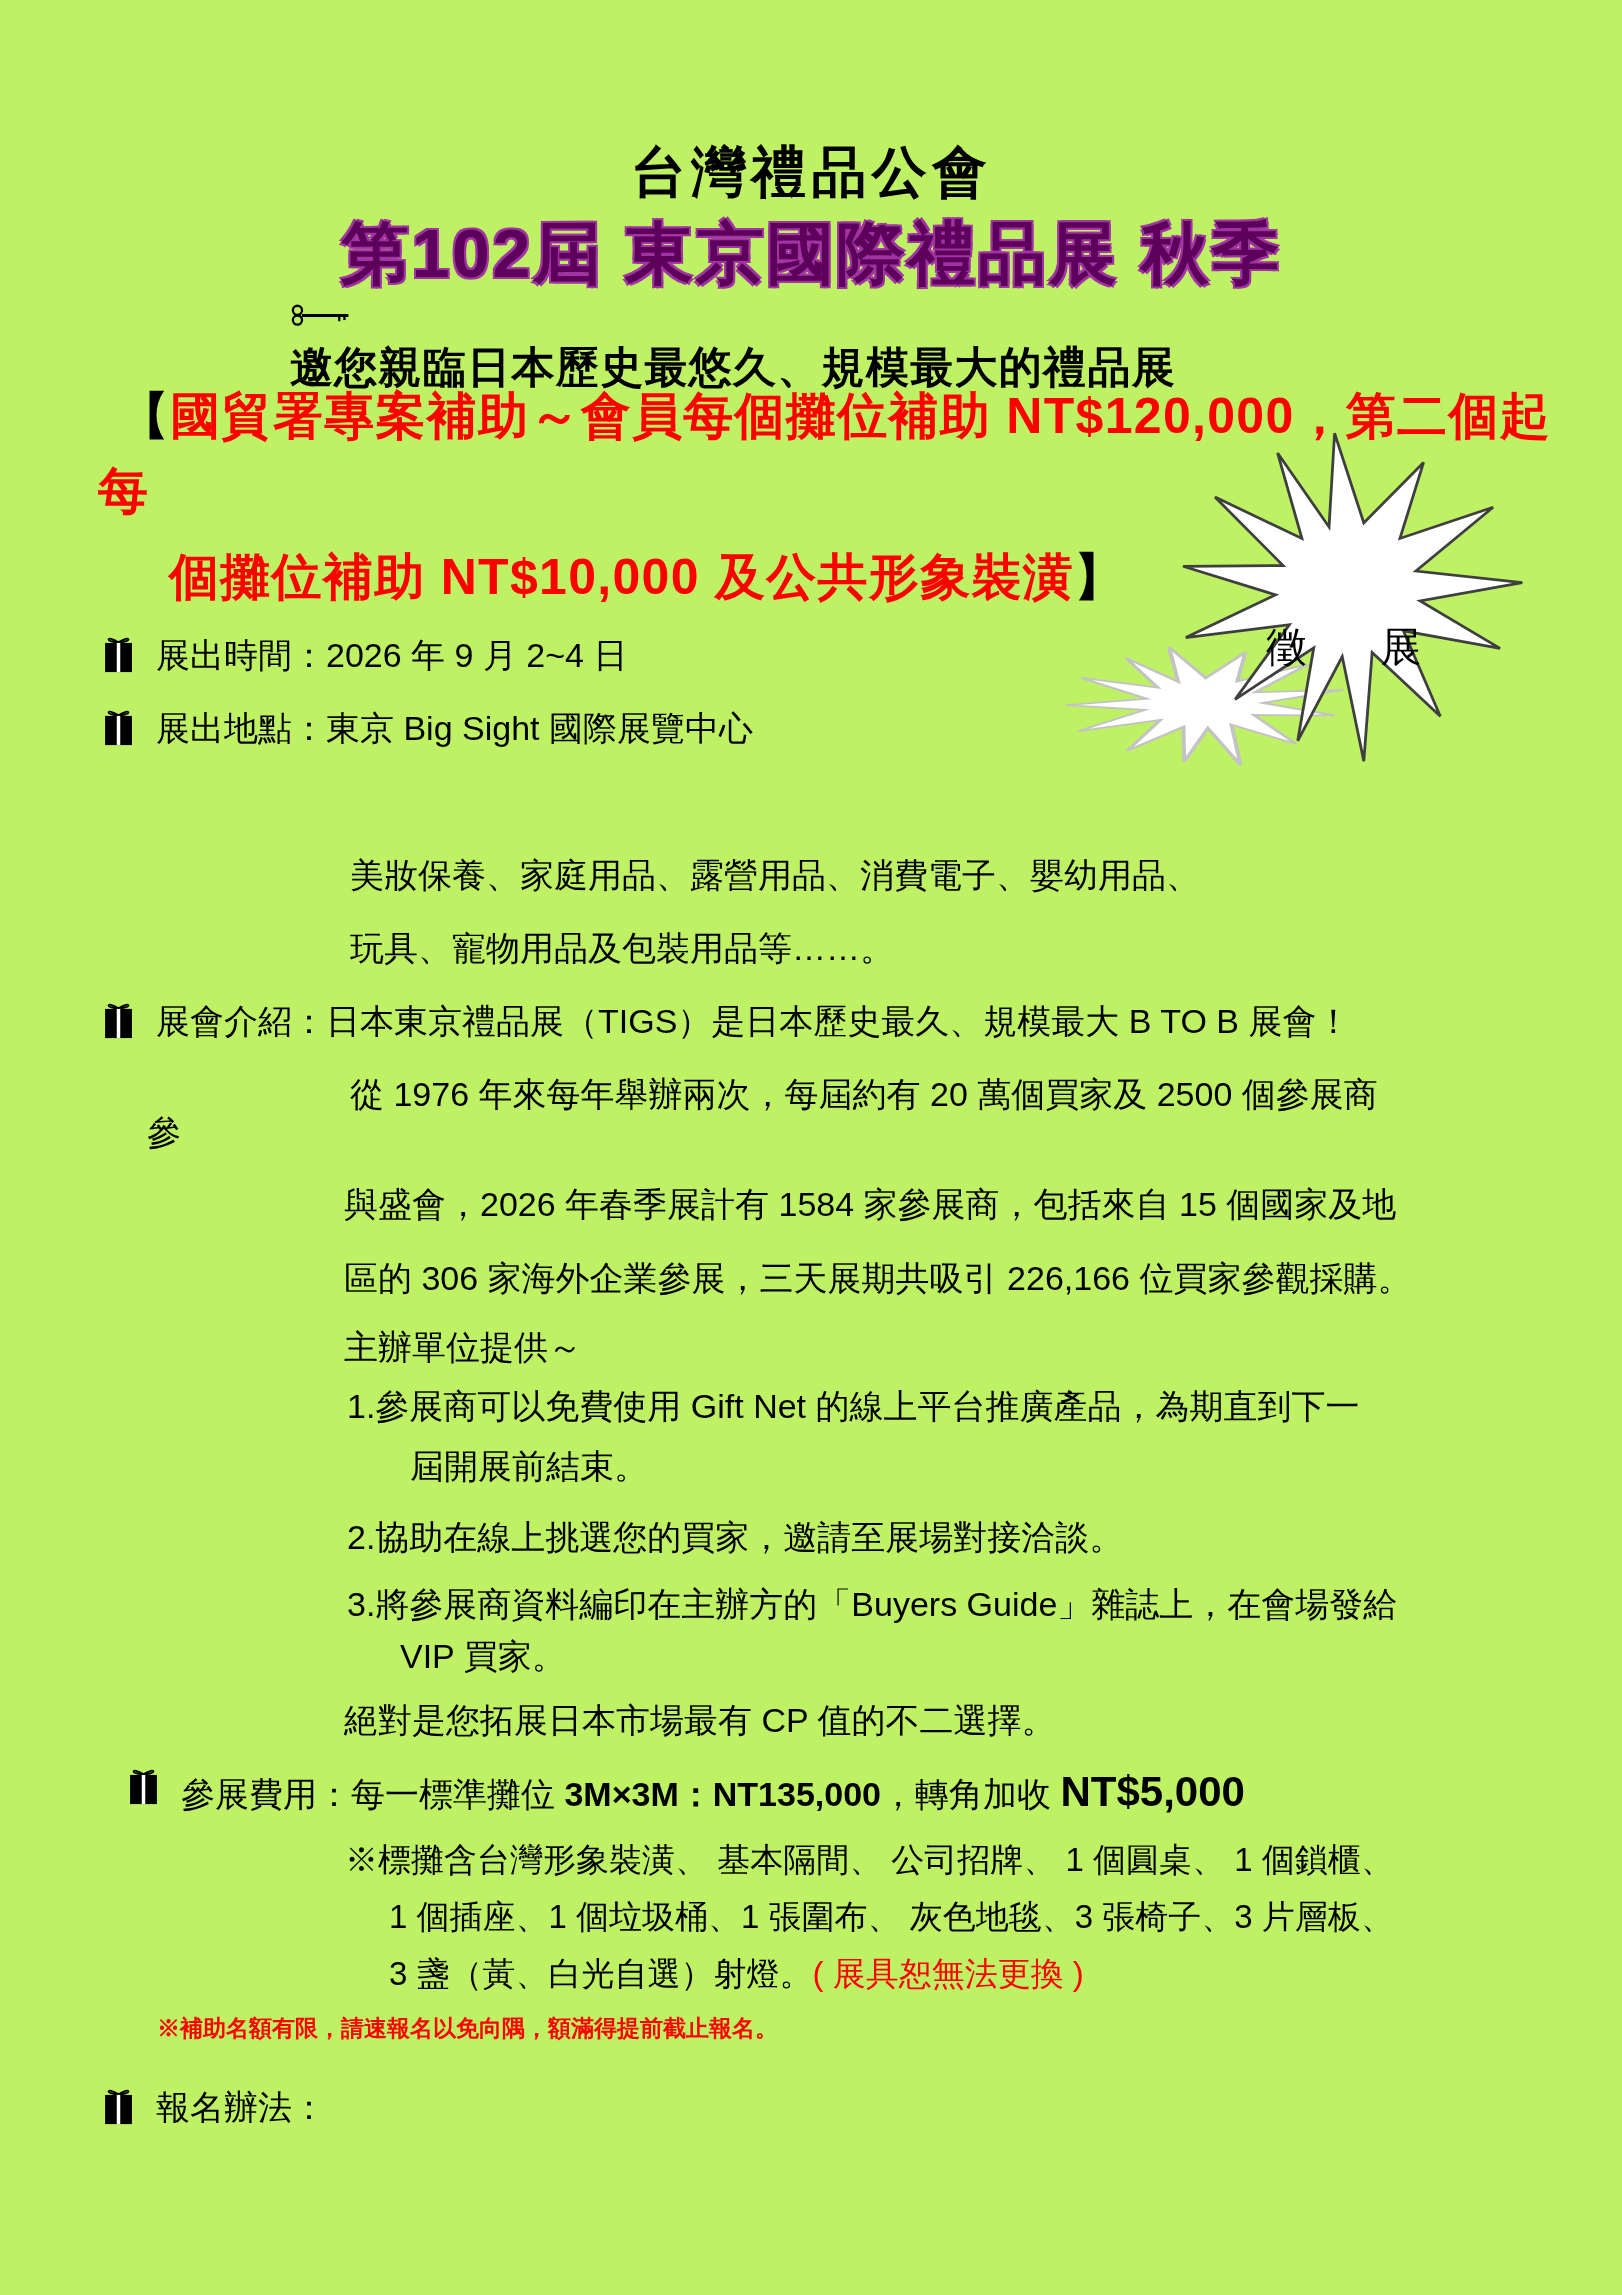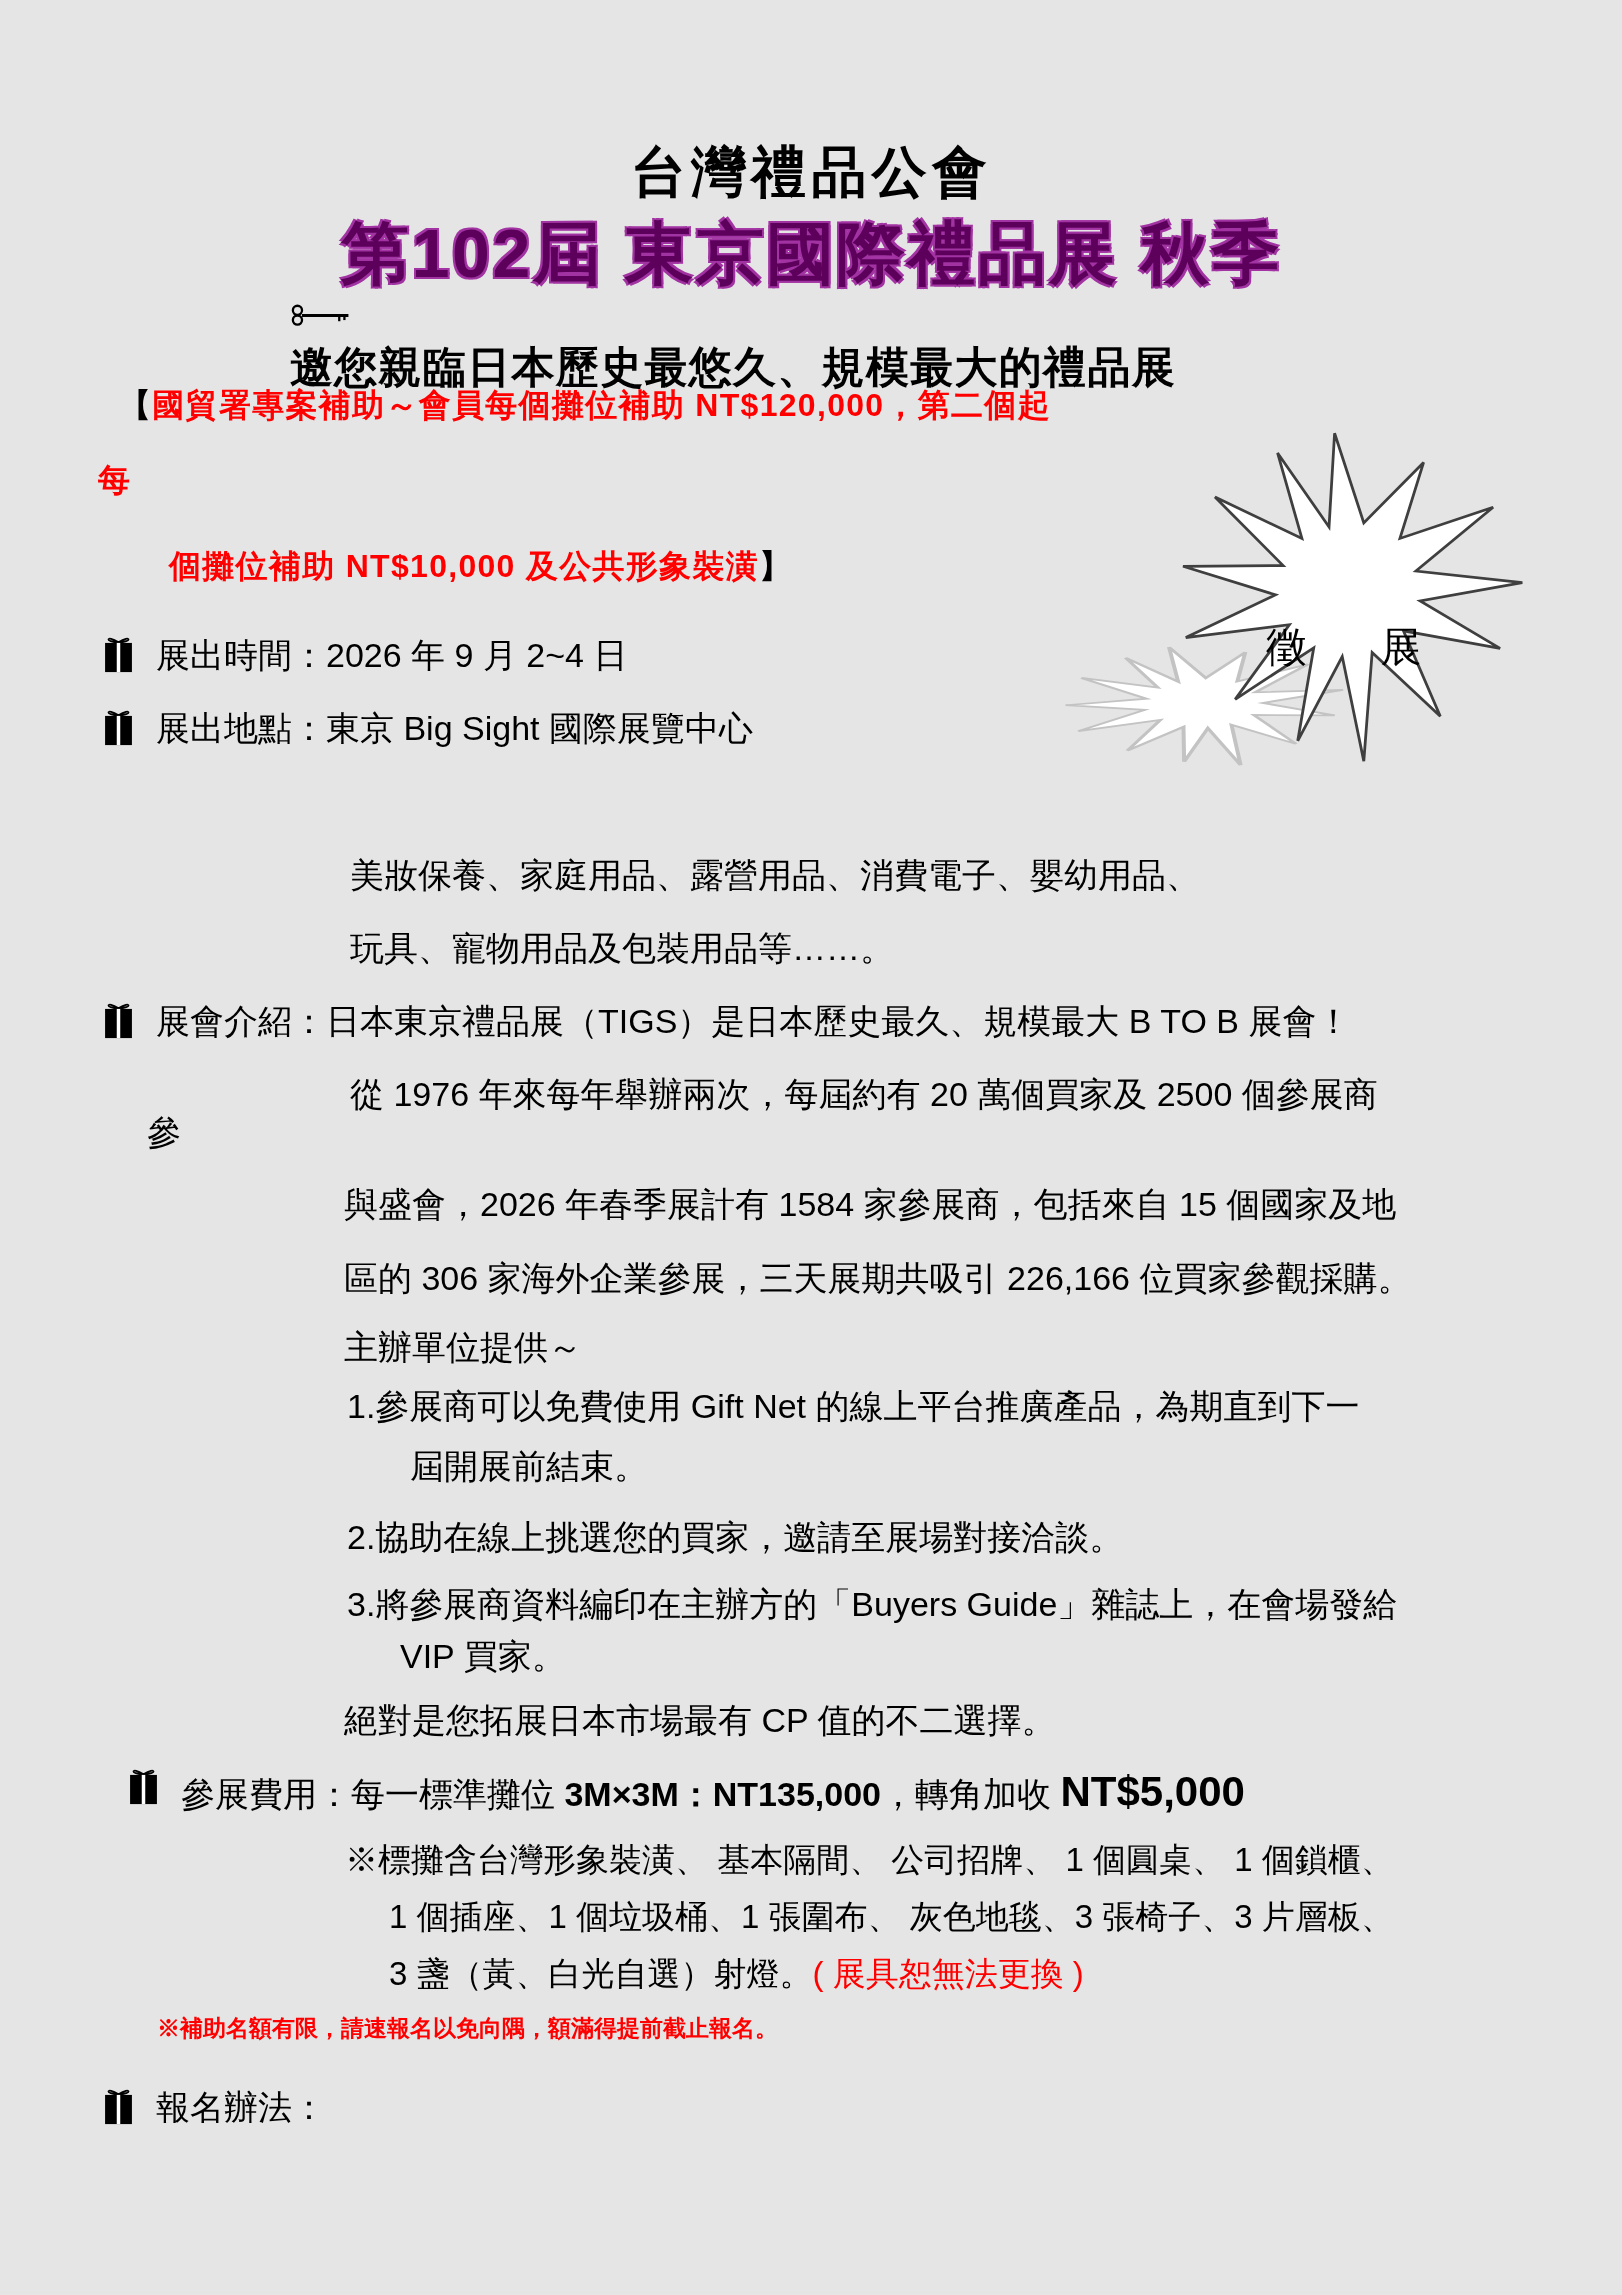--- a/index.html
+++ b/index.html
@@ -1,30 +1,30 @@
 <!DOCTYPE html>
 <html style="font-size:10.5px"><head>
 <meta charset="utf-8">
 <style>
   html,body{margin:0;padding:0;background:#ffffff;}
   .page{
-    position:relative;width:1623px;height:2295px;background:#e5e5e5;overflow:hidden;
+    position:relative;width:1623px;height:2295px;background:#bef264;overflow:hidden;
     font-family:"Liberation Sans",sans-serif;color:#000;
   }
   .line{position:absolute;white-space:nowrap;font-size:34px;line-height:1.18;}
   .center{left:0;width:1623px;text-align:center;}
   .org-title{top:140px;font-size:55px;font-weight:bold;letter-spacing:5.2px;}
   .show-title{
     top:213px;font-size:68px;font-weight:bold;letter-spacing:2.6px;
     color:#5c005c;
     text-shadow:2px 2px 0 #a233a2,-2px -2px 0 #a233a2,2px -2px 0 #a233a2,-2px 2px 0 #a233a2;
   }
   .invite{top:301px;left:290px;display:flex;gap:11.8px;flex-direction:column;}
   .invite .txt{font-size:43px;font-weight:bold;letter-spacing:1.3px;}
-  .banner{font-size:32px;font-weight:bold;color:#ff0000;letter-spacing:1.3px;}
+  .banner{font-size:50px;font-weight:bold;color:#ff0000;letter-spacing:1.3px;}
   .banner .bracket{color:#000;}
   .burst-wrap svg{position:absolute;overflow:visible;}
   .burst-label{position:absolute;left:1266px;top:620px;font-size:41px;letter-spacing:31px;z-index:3;}
   .bullet{display:flex;align-items:flex-start;gap:20px;}
   .bullet .gift{flex:0 0 auto;margin-top:-3.9px;}
   .red{color:#ff0000;}
   .b{font-weight:bold;}
   .big{font-size:42px;font-weight:bold;}
   .warning{font-size:23px;font-weight:bold;color:#ff0000;}
 </style>

